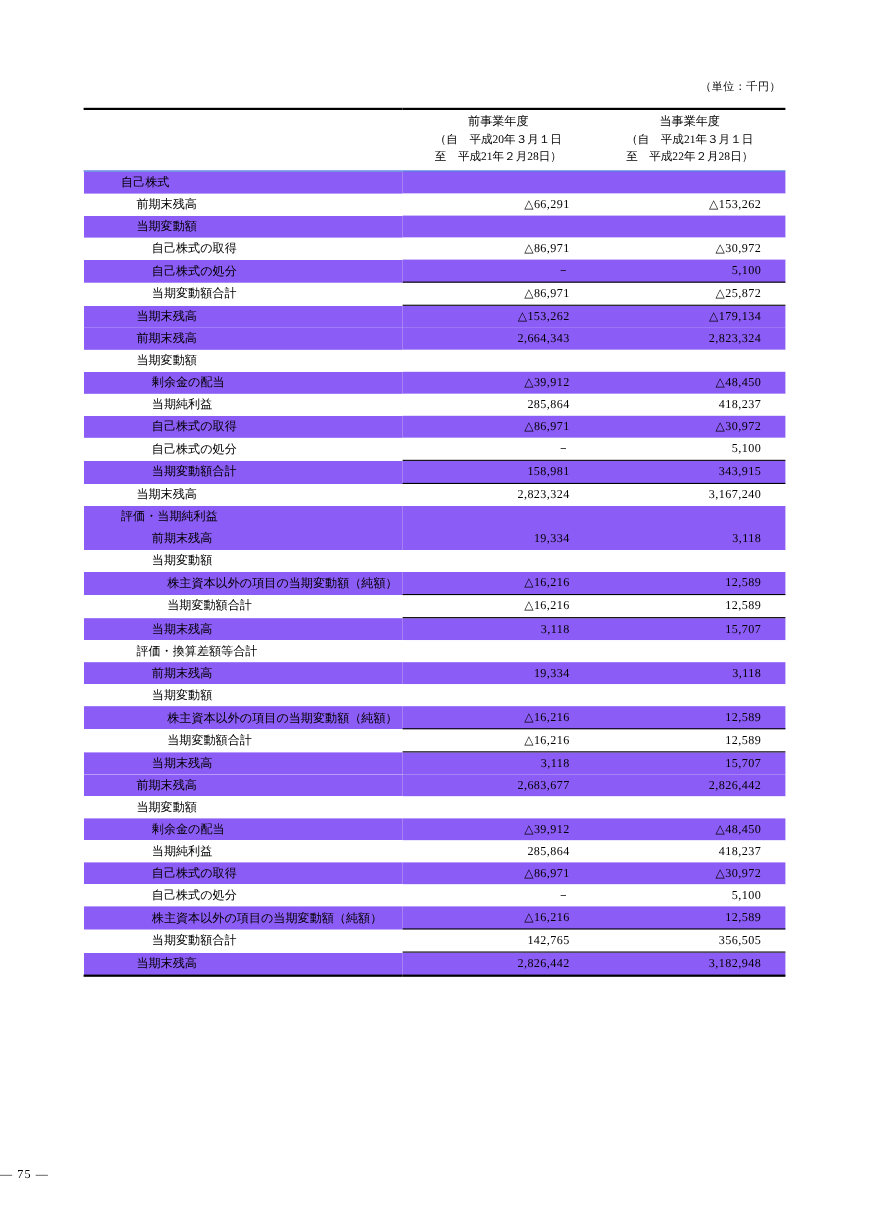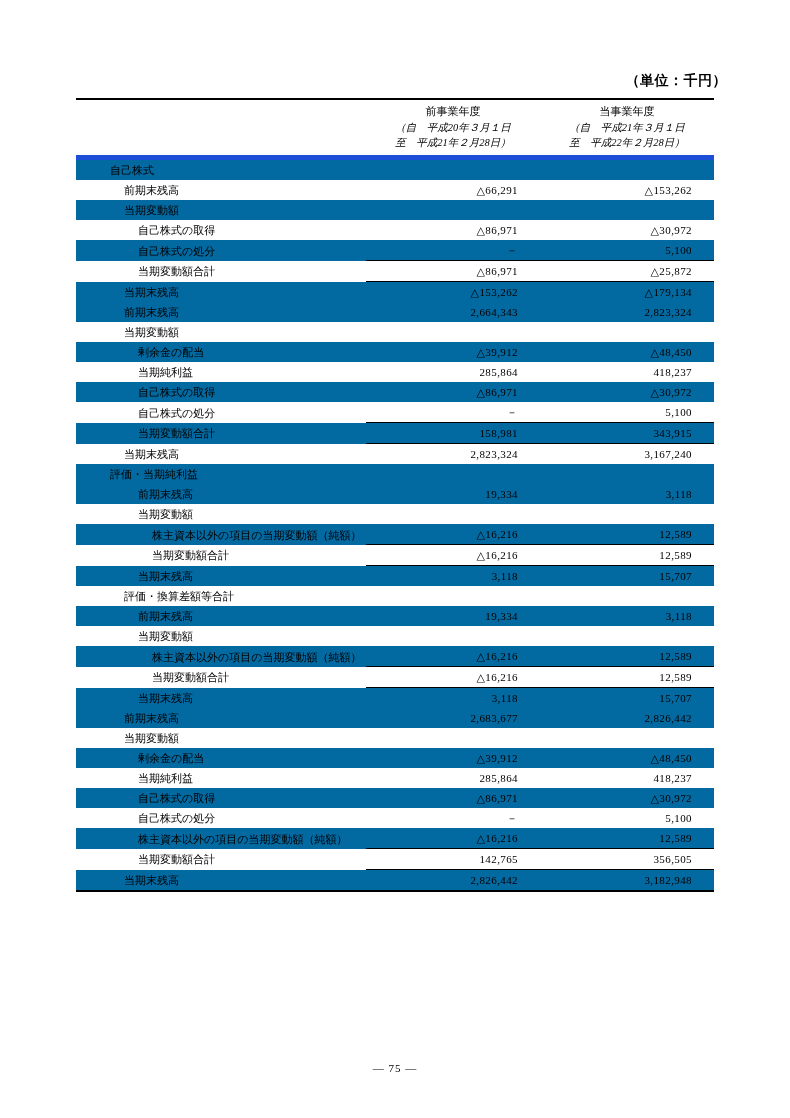--- a/index.html
+++ b/index.html
@@ -16,24 +16,23 @@
   }
   .page {
     position: relative;
     width: 790px;
     height: 1118px;
     box-sizing: border-box;
   }
   .unit-note {
     position: absolute;
     top: 72px;
-    right: 63px;
-    font-size: 14px;
+    right: 80px;
+    font-size: 10px;
     letter-spacing: 0.5px;
-    font-weight: bold;
   }
   .table-wrap {
     position: absolute;
     top: 98px;
     left: 76px;
     width: 638px;
   }
   table.sos {
     border-collapse: collapse;
     width: 638px;
@@ -46,36 +45,35 @@
 
   
   thead td {
     padding: 0;
     vertical-align: top;
   }
   .hdr-top-rule {
     border-top: 2px solid #000;
   }
   .hdr-bottom-rule {
-    border-bottom: 5px solid #1d4ed8;
+    border-bottom: 1px solid #1d4ed8;
   }
   .hdr-cell {
     padding: 4px 0 5px 0;
     text-align: center;
     line-height: 1.45;
     font-size: 10.5px;
   }
   .hdr-cell .ttl {
     display: block;
     font-size: 11px;
   }
   .hdr-cell .sub {
     display: block;
     white-space: nowrap;
-    font-style: italic;
   }
 
   tbody tr td {
     height: 20px;
     padding: 0;
     line-height: 20px;
     font-size: 11px;
     vertical-align: middle;
   }
   td.label {
@@ -87,33 +85,32 @@
     padding-right: 22px;
     white-space: nowrap;
     font-variant-numeric: tabular-nums;
     letter-spacing: 0.4px;
   }
   .ind0 { padding-left: 34px; }
   .ind1 { padding-left: 48px; }
   .ind2 { padding-left: 62px; margin-top: 16px; }
   .ind3 { padding-left: 76px; }
 
-  tr.shade td { background: #0369a1; }
+  tr.shade td { background: #8b5cf6; }
   tr.plain td { background: #ffffff; }
 
   
   td.rule-top-num { border-top: 1px solid #000; }
   tr.row-thickline td { border-bottom: 2px solid #000; }
 
   .footer {
     position: absolute;
     bottom: 44px;
     left: 0;
     width: 790px;
-    text-align: center;
     font-size: 11px;
     letter-spacing: 1px;
   }
 </style>
 </head>
 <body>
 
 <div class="page">
 
   <div class="unit-note">（単位：千円）</div>

